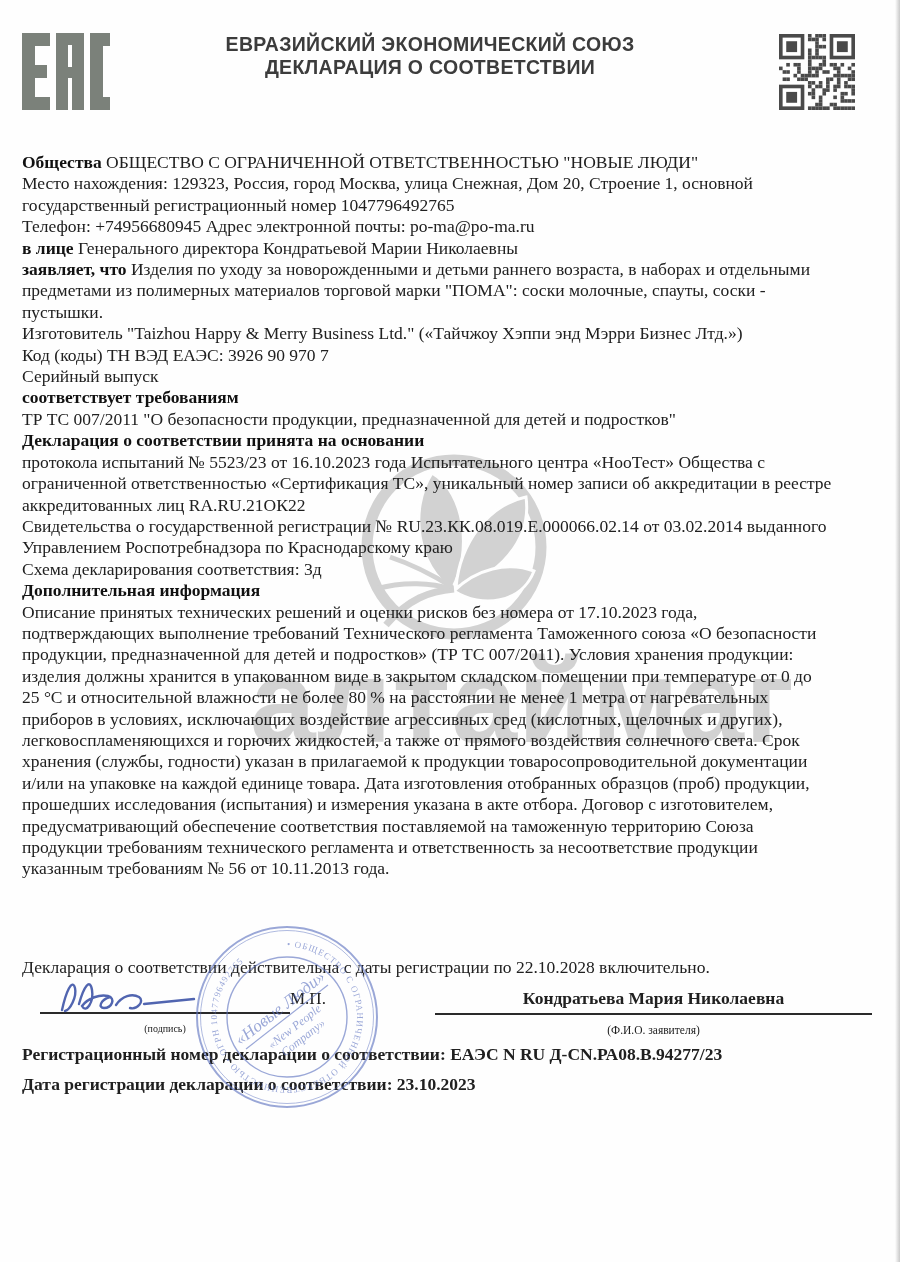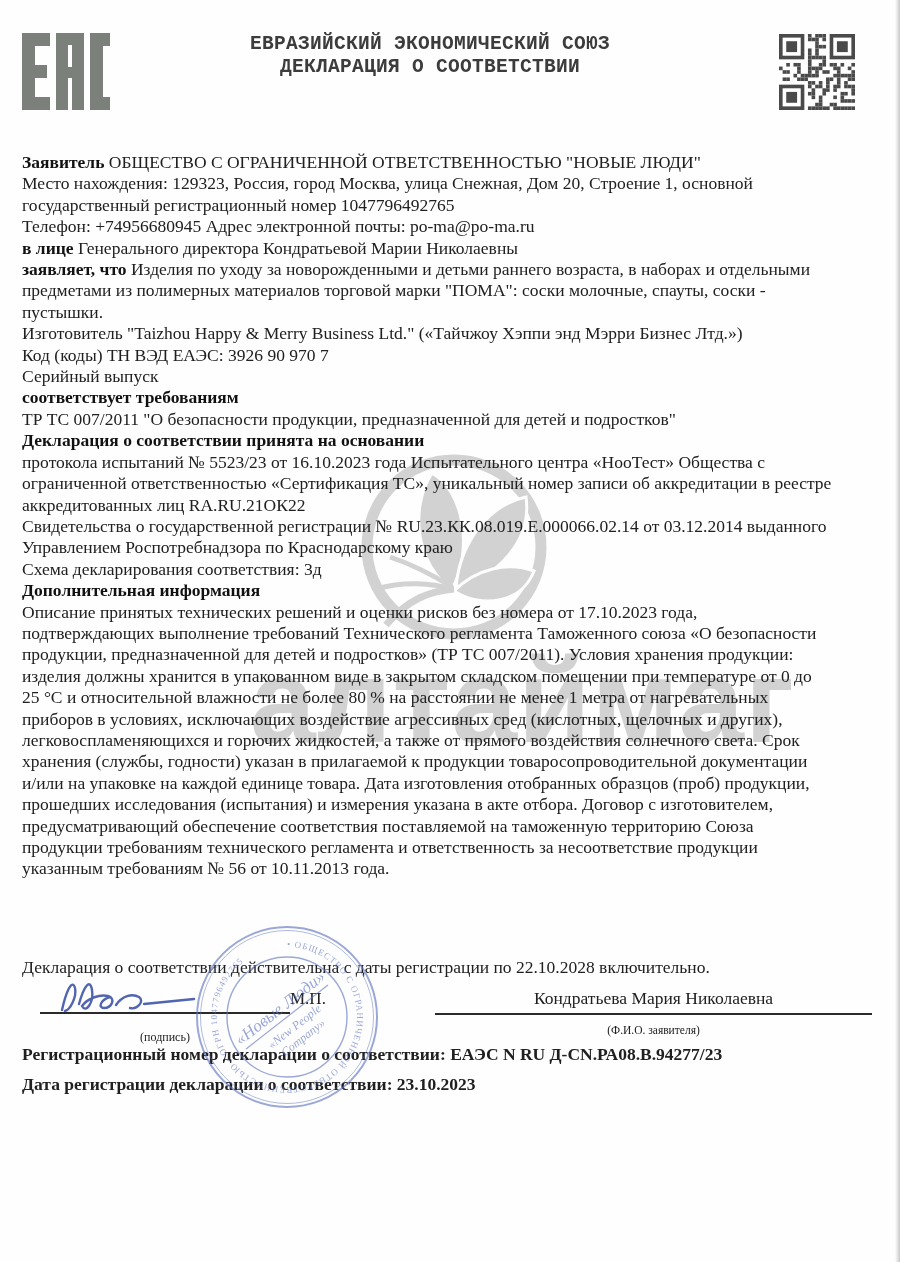--- a/index.html
+++ b/index.html
@@ -3,44 +3,44 @@
 <meta charset="utf-8">
 <style>
   html,body{margin:0;padding:0;background:#e8e8e8;}
   .page{position:relative;width:900px;height:1262px;background:#fefefe;overflow:hidden;
         font-family:"Liberation Serif",serif;color:#202020;}
   .scan-edge{position:absolute;right:0;top:0;width:5px;height:100%;
         background:linear-gradient(to left,#c9c9c9,rgba(255,255,255,0));}
   
   .eac-logo{position:absolute;left:22px;top:33px;width:88px;height:77px;}
   .doc-title{position:absolute;left:120px;top:33px;width:620px;text-align:center;
-        font-family:Liberation Mono, monospace;font-weight:bold;font-size:19.5px;
+        font-family:Liberation Sans, sans-serif;font-weight:bold;font-size:19.5px;
         line-height:22.5px;color:#3c3c3c;letter-spacing:.3px;}
   .qr{position:absolute;left:779px;top:34px;width:76px;height:76px;}
   
   .wm{position:absolute;z-index:0;pointer-events:none;}
   .wm-logo{left:356px;top:449px;width:196px;height:196px;}
   .wm-big{left:250px;top:642px;font-family:"Liberation Sans",sans-serif;font-weight:bold;
         font-size:118px;color:#9f9f9f;opacity:.45;letter-spacing:1px;line-height:1;}
   .wm-small{left:375px;top:778px;font-family:"Liberation Sans",sans-serif;
         font-size:29px;color:#9f9f9f;opacity:.5;letter-spacing:2px;line-height:1;}
   
   .body-text{position:absolute;left:22px;top:152px;width:868px;z-index:1;
         font-size:17.5px;line-height:21.4px;}
   .body-text p{margin:0;white-space:pre-line;}
   b{color:#111;}
   
   .footer{position:absolute;left:0;top:0;width:900px;height:1262px;z-index:1;}
   .validity{position:absolute;left:22px;top:957px;width:860px;font-weight:normal;font-size:17.5px;}
   .sig-block{position:absolute;left:40px;top:1012px;width:250px;border-top:2px solid #2a2a2a;
-        text-align:center;font-size:12px;padding-top:16px;}
+        text-align:center;font-size:10px;padding-top:9px;}
   .mp{position:absolute;left:246px;top:989px;font-size:17px;margin-left:44px;}
   .fio-block{position:absolute;left:435px;top:1013px;width:437px;border-top:2px solid #2a2a2a;
         text-align:center;font-size:11.5px;padding-top:9px;}
-  .fio-name{position:absolute;left:435px;top:988px;width:437px;text-align:center;font-size:17.5px;}
+  .fio-name{position:absolute;left:435px;top:988px;width:437px;text-align:center;font-size:17.5px;font-weight:bold;}
   .reg-number{position:absolute;left:22px;top:1044px;font-weight:bold;font-size:17.5px;}
   .reg-date{position:absolute;left:22px;top:1074px;font-weight:bold;font-size:17.5px;}
   
   .signature{position:absolute;left:52px;top:970px;width:160px;height:48px;z-index:2;}
   .stamp{position:absolute;left:193px;top:923px;width:188px;height:188px;z-index:2;opacity:.62;}
   .stamp text{font-family:"Liberation Serif",serif;}
 </style>
 </head>
 <body>
 
@@ -213,38 +213,38 @@
         <rect x="50.666666666666664" y="0" width="25.333333333333332" height="25.333333333333332"></rect>
         <rect fill="#fff" x="54.285714285714285" y="3.619047619047619" width="18.095238095238095" height="18.095238095238095"></rect>
         <rect fill="#4a4a4a" x="57.904761904761905" y="7.238095238095238" width="10.857142857142858" height="10.857142857142858"></rect>
         <rect x="0" y="50.666666666666664" width="25.333333333333332" height="25.333333333333332"></rect>
         <rect fill="#fff" x="3.619047619047619" y="54.285714285714285" width="18.095238095238095" height="18.095238095238095"></rect>
         <rect fill="#4a4a4a" x="7.238095238095238" y="57.904761904761905" width="10.857142857142858" height="10.857142857142858"></rect>
       </g>
     </svg>
 
   <div class="body-text">
-    <p><b>Заявитель</b><span> ОБЩЕСТВО С ОГРАНИЧЕННОЙ ОТВЕТСТВЕННОСТЬЮ "НОВЫЕ ЛЮДИ"</span></p>
+    <p><b>Общества</b><span> ОБЩЕСТВО С ОГРАНИЧЕННОЙ ОТВЕТСТВЕННОСТЬЮ "НОВЫЕ ЛЮДИ"</span></p>
     <p>Место нахождения: 129323, Россия, город Москва, улица Снежная, Дом 20, Строение 1, основной
 государственный регистрационный номер 1047796492765</p>
     <p>Телефон: +74956680945 Адрес электронной почты: po-ma@po-ma.ru</p>
     <p><b>в лице</b><span> Генерального директора Кондратьевой Марии Николаевны</span></p>
     <p><b>заявляет, что</b><span> Изделия по уходу за новорожденными и детьми раннего возраста, в наборах и отдельными
 предметами из полимерных материалов торговой марки "ПОМА": соски молочные, спауты, соски -
 пустышки.</span></p>
     <p>Изготовитель "Taizhou Happy &amp; Merry Business Ltd." («Тайчжоу Хэппи энд Мэрри Бизнес Лтд.»)</p>
     <p>Код (коды) ТН ВЭД ЕАЭС: 3926 90 970 7</p>
     <p>Серийный выпуск</p>
     <p><b>соответствует требованиям</b></p>
     <p>ТР ТС 007/2011 "О безопасности продукции, предназначенной для детей и подростков"</p>
     <p><b>Декларация о соответствии принята на основании</b></p>
     <p>протокола испытаний № 5523/23 от 16.10.2023 года Испытательного центра «НооТест» Общества с
 ограниченной ответственностью «Сертификация ТС», уникальный номер записи об аккредитации в реестре
 аккредитованных лиц RA.RU.21ОК22</p>
-    <p>Свидетельства о государственной регистрации № RU.23.КК.08.019.Е.000066.02.14 от 03.12.2014 выданного
+    <p>Свидетельства о государственной регистрации № RU.23.КК.08.019.Е.000066.02.14 от 03.02.2014 выданного
 Управлением Роспотребнадзора по Краснодарскому краю</p>
     <p>Схема декларирования соответствия: 3д</p>
     <p><b>Дополнительная информация</b></p>
     <p>Описание принятых технических решений и оценки рисков без номера от 17.10.2023 года,
 подтверждающих выполнение требований Технического регламента Таможенного союза «О безопасности
 продукции, предназначенной для детей и подростков» (ТР ТС 007/2011). Условия хранения продукции:
 изделия должны хранится в упакованном виде в закрытом складском помещении при температуре от 0 до
 25 °С и относительной влажности не более 80 % на расстоянии не менее 1 метра от нагревательных
 приборов в условиях, исключающих воздействие агрессивных сред (кислотных, щелочных и других),
 легковоспламеняющихся и горючих жидкостей, а также от прямого воздействия солнечного света. Срок

